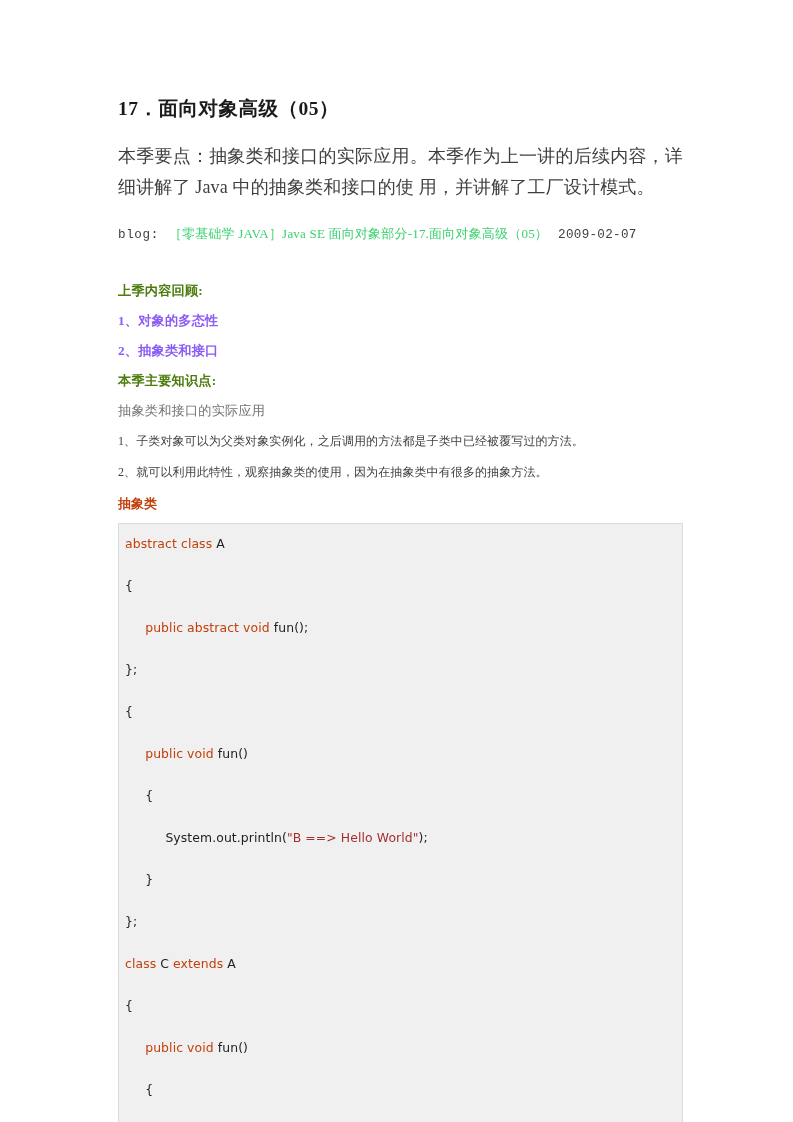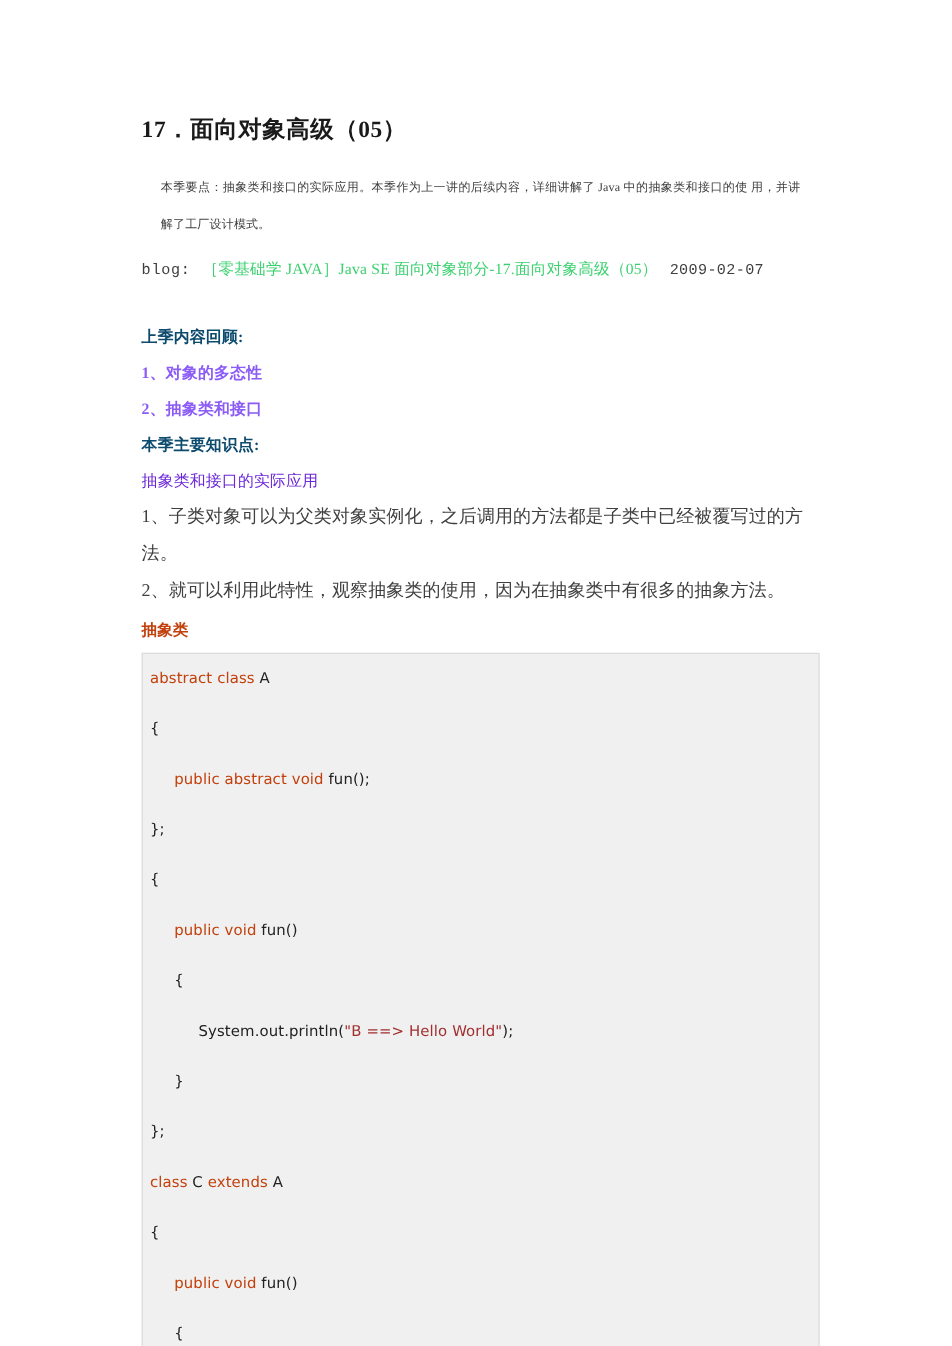--- a/index.html
+++ b/index.html
@@ -28,34 +28,34 @@
     font-size: 19.5px;
     font-weight: bold;
     color: #1a1a1a;
     letter-spacing: 0.5px;
     margin: 0 0 20px 0;
     line-height: 1.3;
   }
 
   
   .para {
-    font-size: 10px;
+    font-size: 18px;
     line-height: 31px;
     color: #3f3f3f;
-    margin: 16px;
+    margin: 0;
     text-align: justify;
     letter-spacing: 0.15px;
   }
   .para.intro { margin-bottom: 4px; }
 
   .blogline {
     font-size: 12.6px;
     line-height: 30px;
     color: #3f3f3f;
-    margin: 6px 0 26px 0;
+    margin: 16px 0 26px 0;
     white-space: nowrap;
     font-family: "Liberation Mono", "DejaVu Sans Mono", monospace;
   }
   .blogline .lbl {
     letter-spacing: 0.6px;
   }
   .blogline .link {
     color: #3bd16f;
     font-family: "Liberation Serif", "DejaVu Serif", serif;
     font-size: 13px;
@@ -64,42 +64,42 @@
   }
   .blogline .date {
     color: #3f3f3f;
     margin-left: 10px;
     letter-spacing: 0.3px;
   }
 
   .sec-head {
     font-size: 13.2px;
     font-weight: bold;
-    color: #0c4a6e;
+    color: #4d7c0f;
     line-height: 30px;
     margin: 0;
     letter-spacing: 0.2px;
   }
   .red-item {
     font-size: 13.2px;
     font-weight: bold;
     color: #8b5cf6;
     line-height: 30px;
     margin: 0;
     letter-spacing: 0.2px;
   }
   .plain {
     font-size: 13.2px;
     line-height: 30px;
-    color: #6d28d9;
+    color: #737373;
     margin: 0;
     letter-spacing: 0.2px;
   }
   .numbered {
-    font-size: 15px;
+    font-size: 12px;
     line-height: 31px;
     color: #3f3f3f;
     margin: 0;
     letter-spacing: 0.1px;
   }
   .code-label {
     font-size: 13px;
     font-weight: bold;
     color: #c2410c;
     line-height: 28px;

